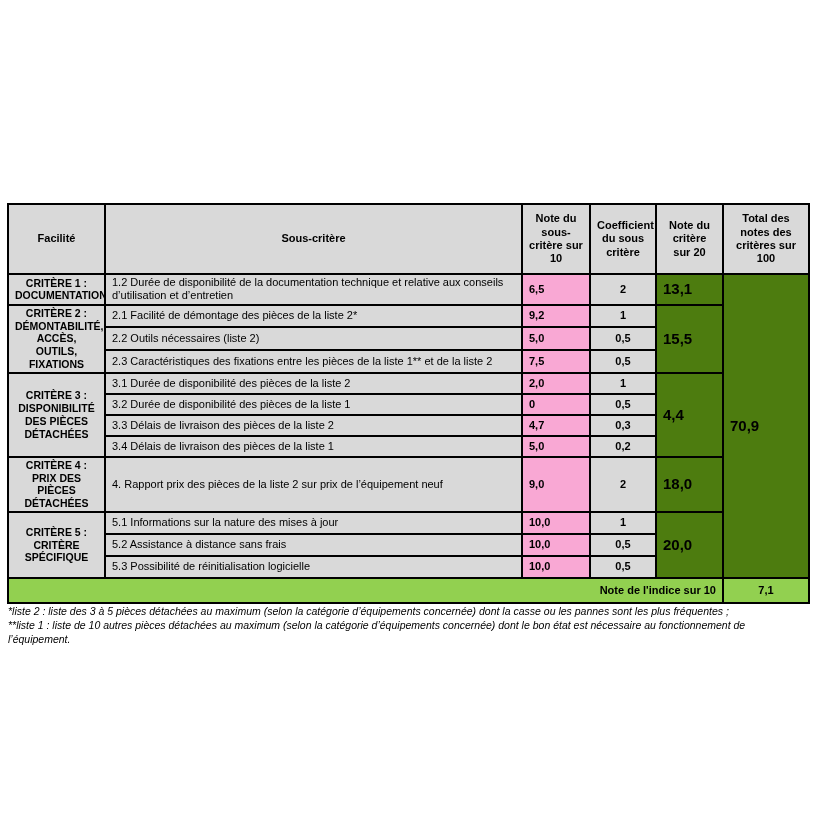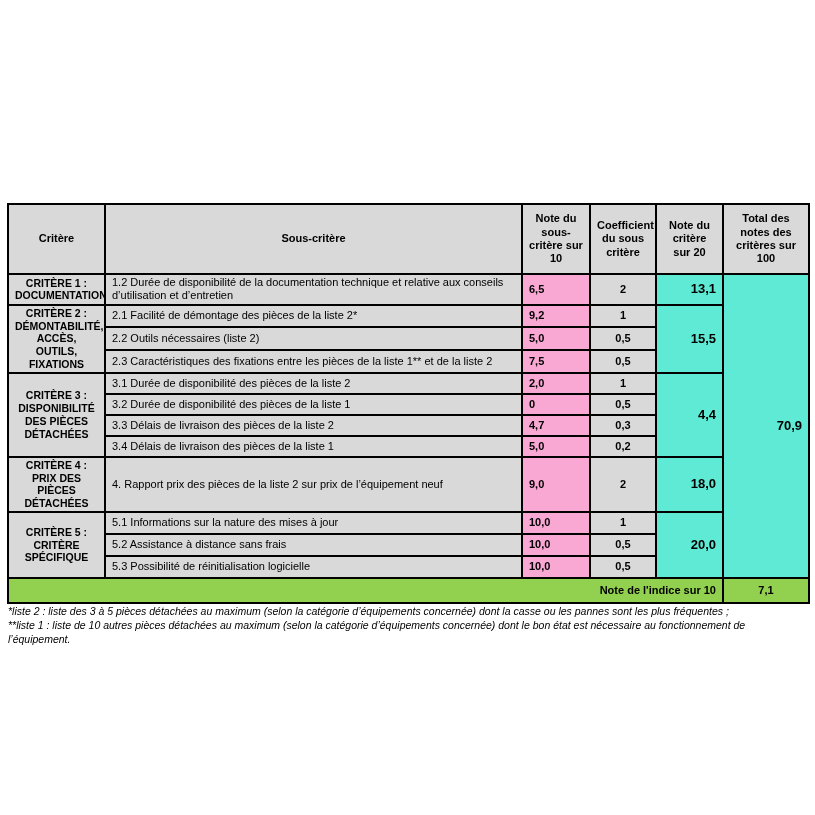--- a/index.html
+++ b/index.html
@@ -59,24 +59,24 @@
     vertical-align: middle;
   }
   td.coeff-cell {
     background: #d9d9d9;
     font-weight: bold;
     font-size: 11px;
     text-align: center;
     vertical-align: middle;
   }
   td.note20-cell, td.total-cell {
-    background: #5eead4;
-    font-weight: bold;
-    font-size: 13px;
-    text-align: right;
+    background: #4d7c0f;
+    font-weight: bold;
+    font-size: 15px;
+    text-align: left;
     vertical-align: middle;
   }
   tr.h-sub    { height: 21px; }
   tr.h-sub22  { height: 22px; }
   tr.h-tall   { height: 22px; }
   tr.h-row4   { height: 35px; }
   
   tr.dotted td { border-top: 1px dotted #555; }
   
   tr.index-row { height: 25px; }
@@ -105,21 +105,21 @@
         <col style="width:97px">
         <col style="width:417px">
         <col style="width:68px">
         <col style="width:66px">
         <col style="width:67px">
         <col style="width:86px">
       </colgroup>
 
       <tbody>
           <tr>
-        <th class="hdr">Critère</th>
+        <th class="hdr">Facilité</th>
         <th class="hdr">Sous-critère</th>
         <th class="hdr">Note du sous-critère sur 10</th>
         <th class="hdr">Coefficient du sous critère</th>
         <th class="hdr">Note du critère sur 20</th>
         <th class="hdr">Total des notes des critères sur 100</th>
       </tr>
 
       <tr class="h-tall">
         <td class="critere-cell">CRITÈRE 1 : DOCUMENTATION</td>
         <td class="sub-cell">1.2 Durée de disponibilité de la documentation technique et relative aux conseils d’utilisation et d’entretien</td>

